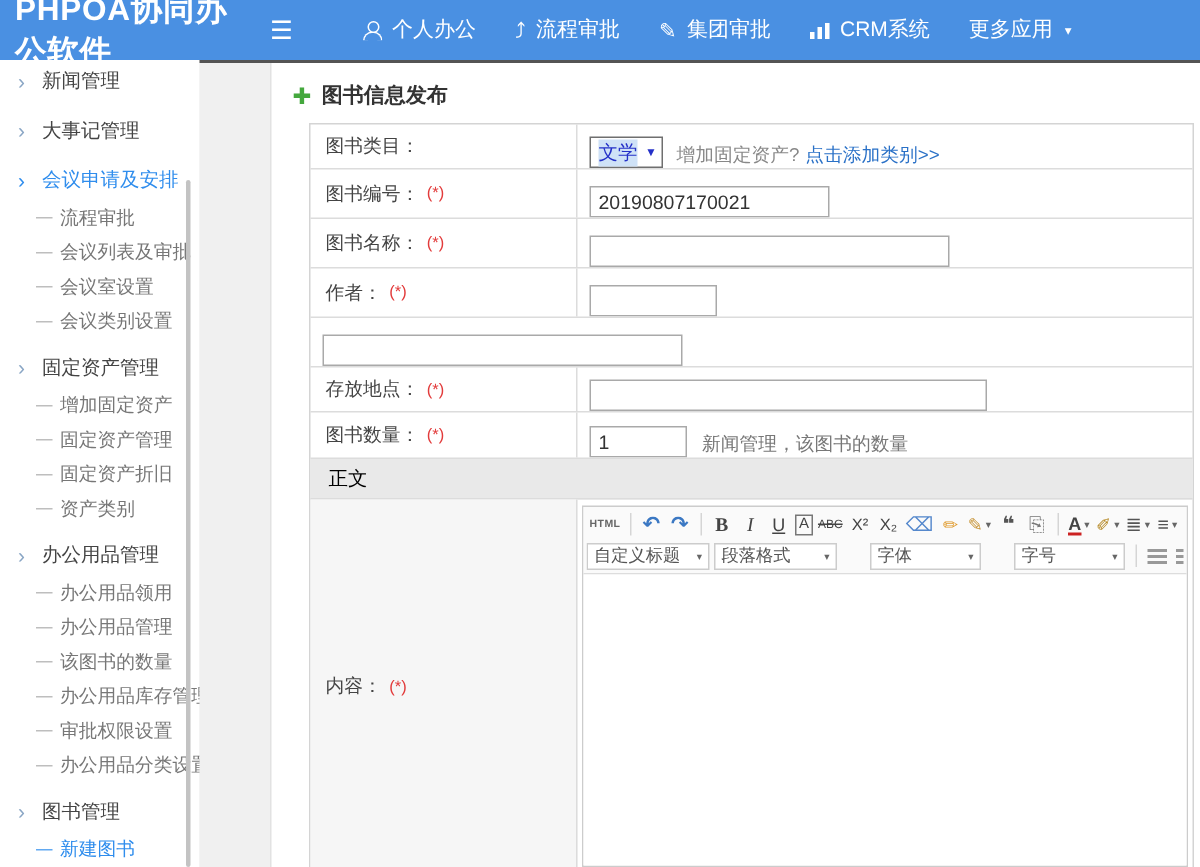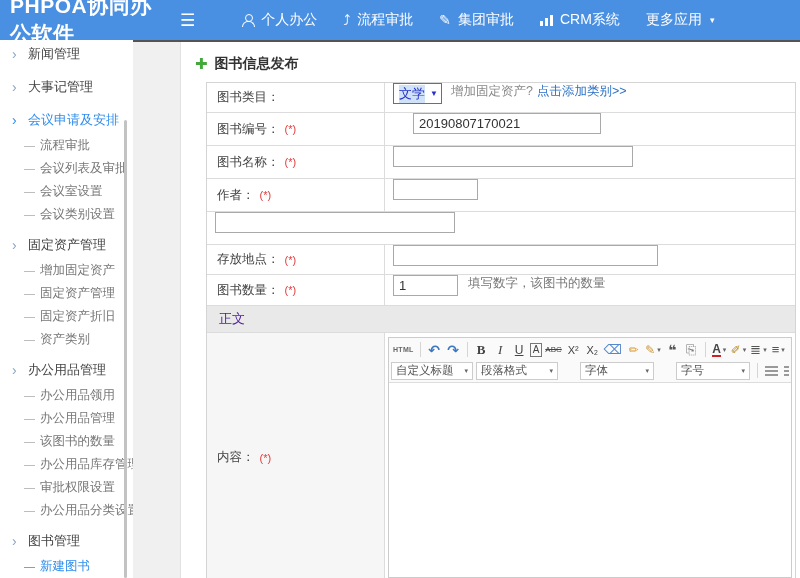--- a/index.html
+++ b/index.html
@@ -44,32 +44,32 @@
 
   .page-title { display:flex; align-items:center; padding:13px 0 9px 14px; font-size:14px; font-weight:bold; color:#333; }
   .plus-icon { color:#44a83d; font-size:15px; margin-right:7px; font-weight:bold; }
 
   .form-table { margin-left:25px; width:590px; border:1px solid #d4d4d4; border-bottom:none; font-size:12.5px; color:#444; background:#fff; }
   .frow { display:flex; border-bottom:1px solid #dcdcdc; height:33px; }
   .frow.h30 { height:30px; }
   .frow.h31 { height:31px; }
   .flabel { width:178px; flex-shrink:0; display:flex; align-items:center; padding-left:10px; border-right:1px solid #dcdcdc; }
   .req { color:#e23b3b; margin-left:5px; font-size:11px; }
-  .ffield { flex:1; display:flex; align-items:flex-start; padding:0 8px; overflow:hidden; }
+  .ffield { flex:1; display:flex; align-items:flex-end; padding:0 8px; overflow:hidden; }
   .ffield input { border:1px solid #a9a9a9; height:21px; padding:1px 5px; font-size:13px; color:#333; font-family:"Liberation Sans",sans-serif; }
-  .w160{width:188px;margin-left:20px;} .w240{width:240px;} .w85{width:85px;} .w265{width:265px;} .w65{width:65px;}
+  .w160{width:160px;} .w240{width:240px;} .w85{width:85px;} .w265{width:265px;} .w65{width:65px;}
   .note { color:#777; margin-left:10px; font-size:12.5px; white-space:nowrap; }
 
   .select-box { display:inline-flex; align-items:center; border:1px solid #6f6f6f; height:21px; background:#fff; padding:0 3px 0 5px; cursor:pointer; }
   .sel-text { color:#2430c8; font-size:13px; background:#cfe2f7; }
   .sel-arrow { font-size:8px; color:#2430c8; margin-left:5px; }
   .hint { color:#888; margin-left:9px; white-space:nowrap; }
   .hint-link { color:#2a71c7; margin-left:4px; text-decoration:none; cursor:pointer; white-space:nowrap; }
 
-  .fsection { height:27px; line-height:26px; background:#e9e9e9; border-bottom:1px solid #dcdcdc; padding-left:12px; font-size:13px; color:#4c1d95; }
+  .fsection { height:27px; line-height:26px; background:#e9e9e9; border-bottom:1px solid #dcdcdc; padding-left:12px; font-size:13px; color:#000000; }
 
   .content-row { height:250px; box-shadow: inset 1px 0 0 #8fb6dc; }
   .content-label { background:#f6f6f6; }
 
   
   .editor-cell { padding:4px 3px; align-items:stretch; }
   .editor { flex:1; display:flex; flex-direction:column; border:1px solid #ccc; background:#fff; min-width:0; }
   .toolbar { background:#fafafa; border-bottom:1px solid #ddd; padding:1px 2px; }
   .tb-row { display:flex; align-items:center; height:21px; overflow:hidden; }
   .tbtn { min-width:17px; height:18px; display:inline-flex; align-items:center; justify-content:center; margin:0 1px; font-size:12px; color:#444; cursor:pointer; border:1px solid transparent; white-space:nowrap; }
@@ -228,21 +228,21 @@
             </div>
           </div>
 
           <div class="frow h31">
             <div class="flabel">
               <span>图书数量：</span>
               <span class="req">(*)</span>
             </div>
             <div class="ffield">
               <input class="w65" value="1" style="">
-              <span class="note">填写数字，该图书的数量</span>
+              <span class="note">新闻管理，该图书的数量</span>
             </div>
           </div>
 
           <div class="fsection">正文</div>
 
           <div class="frow content-row">
             <div class="flabel content-label">
               <span>内容：</span>
               <span class="req">(*)</span>
             </div>

